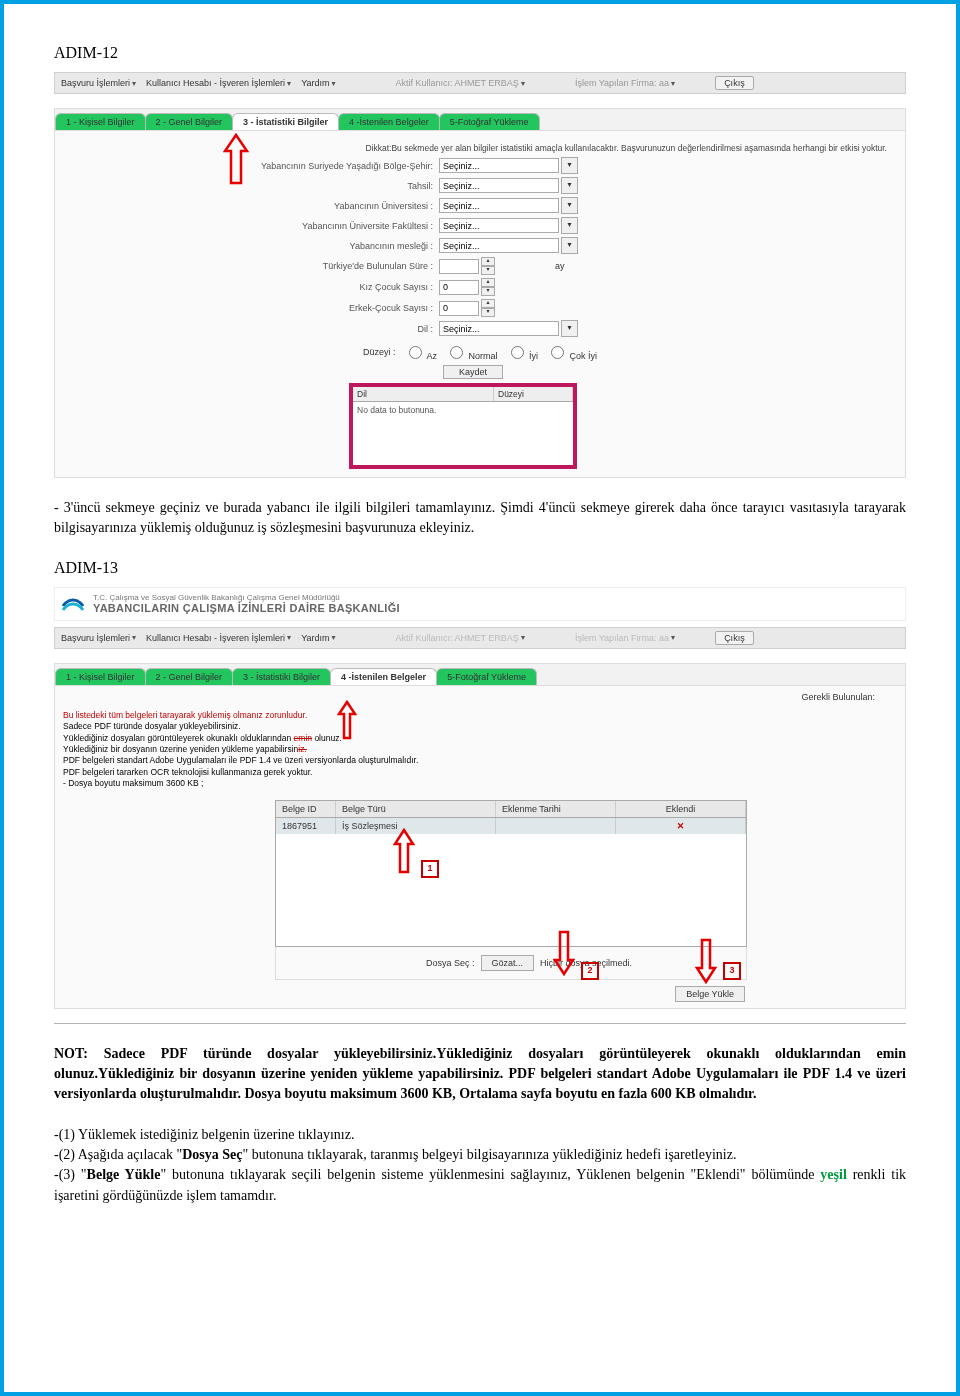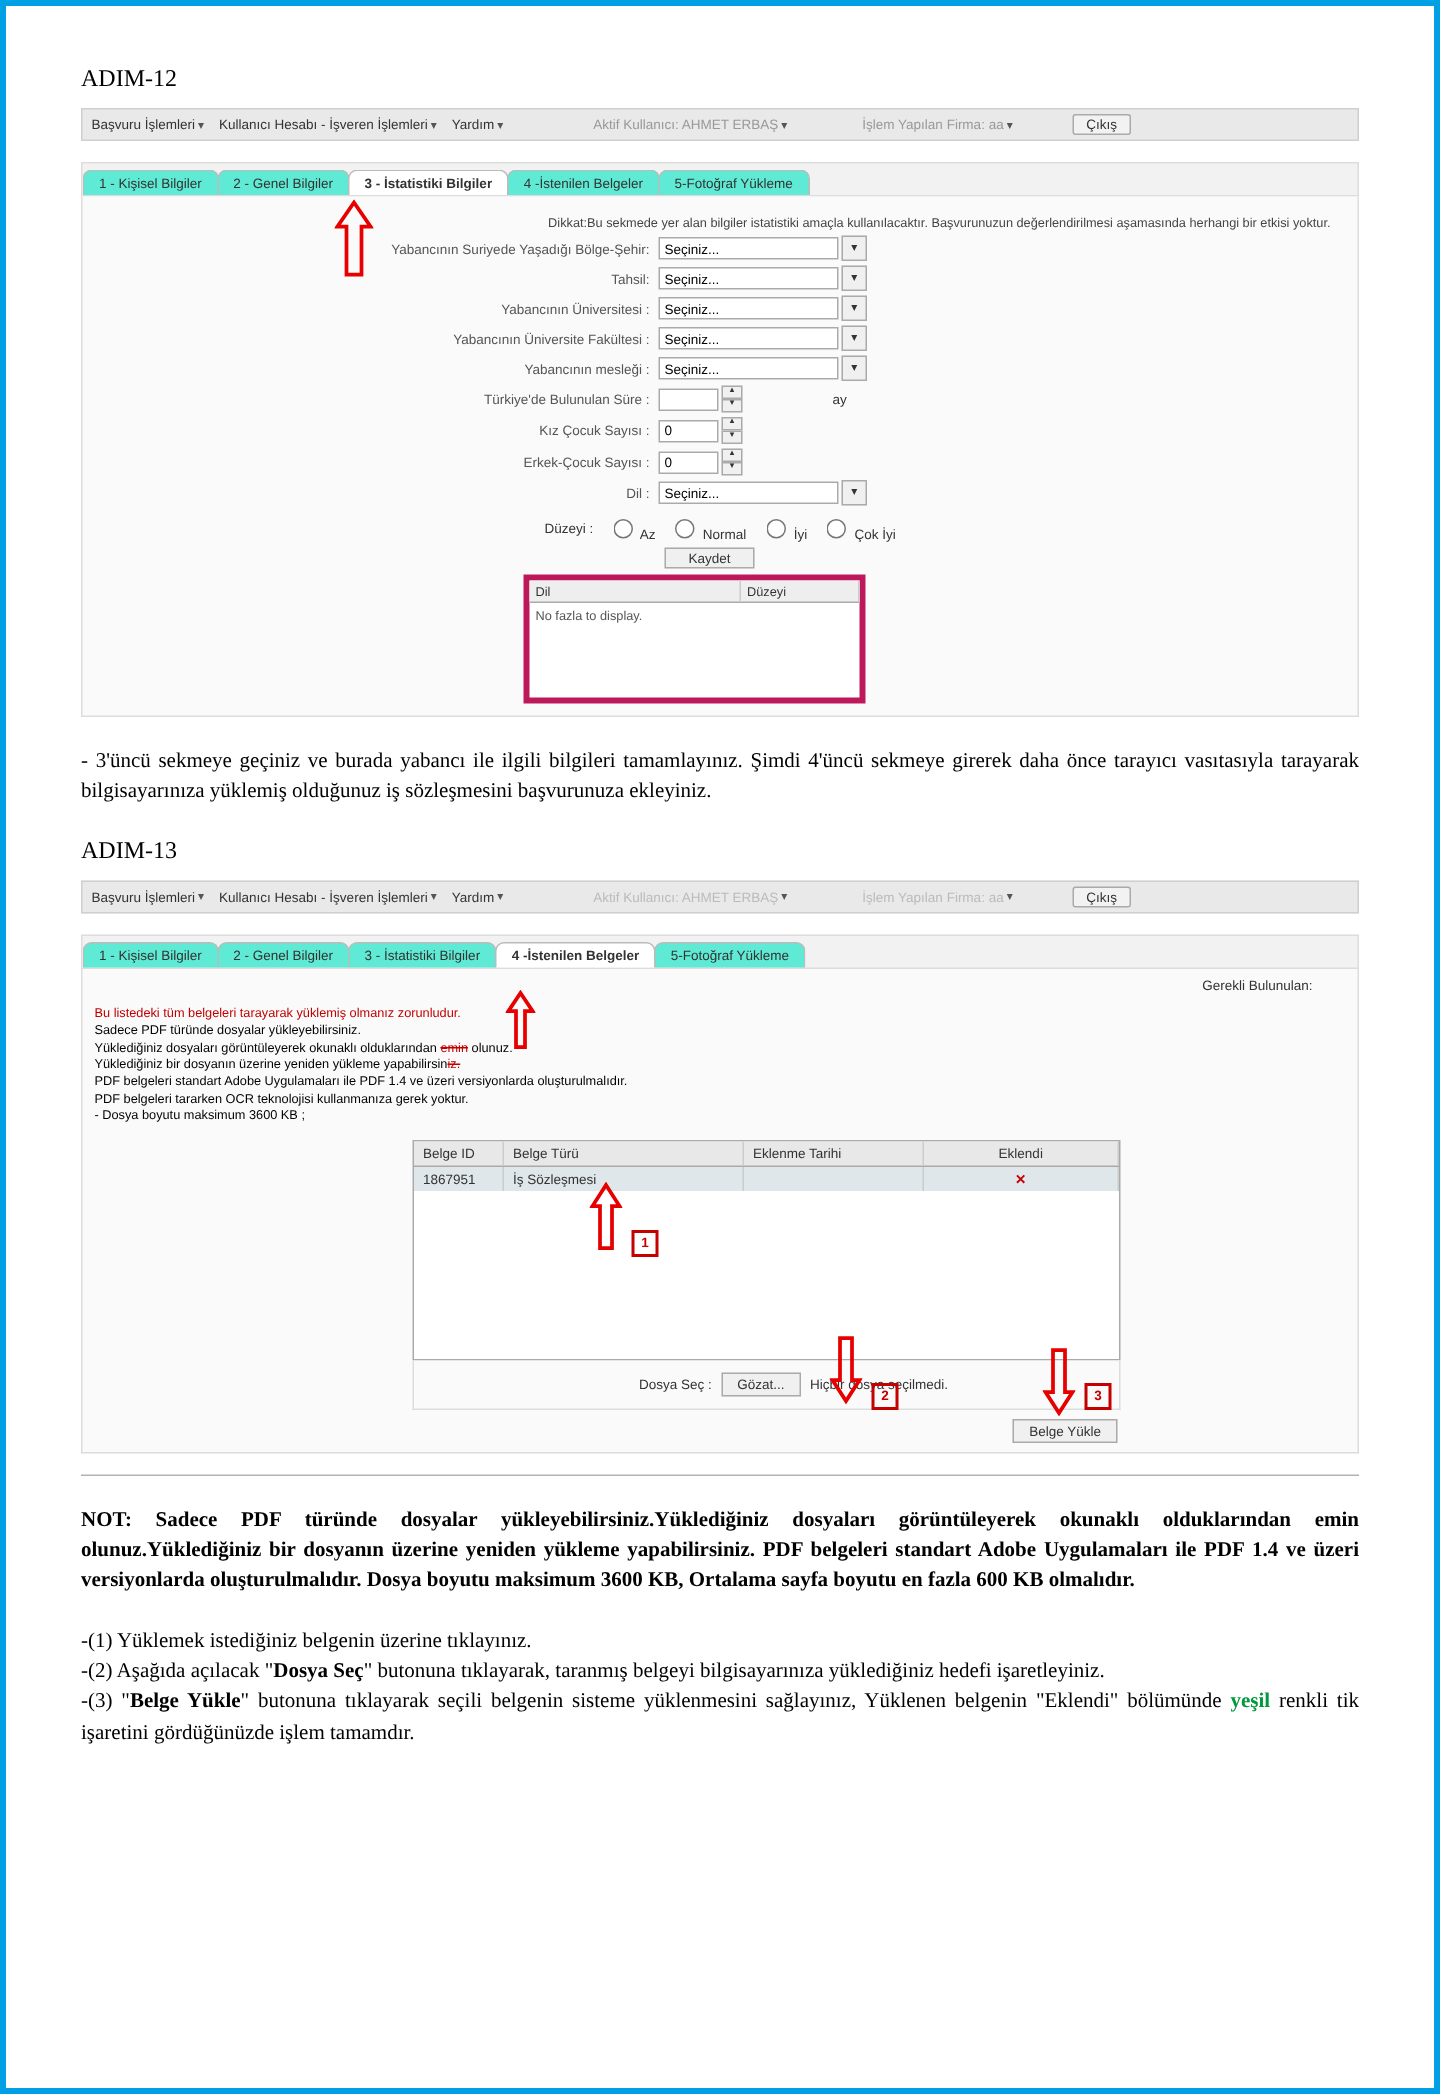--- a/index.html
+++ b/index.html
@@ -48,21 +48,21 @@
     display: flex;
     align-items: end;
     padding-top: 4px;
     font-size: 9px;
     gap: 0;
   }
   .tab {
     padding: 3px 10px;
     border: 1px solid #bbb;
     border-bottom: none;
-    background: #5eead4;
+    background: #22c55e;
     border-top-left-radius: 6px;
     border-top-right-radius: 6px;
     margin-right: -1px;
     position: relative;
     color: #333;
   }
   .tab.active {
     background: #fff;
     font-weight: bold;
     z-index: 2;
@@ -407,28 +407,40 @@
       <label><input type="radio" style=""> <span>İyi</span></label>
       <label><input type="radio" style=""> <span>Çok İyi</span></label>
     </div>
     <div class="save-btn">Kaydet</div>
 
     <div class="small-table">
       <div class="thead">
         <div style="width:60%">Dil</div>
         <div style="flex:1">Düzeyi</div>
       </div>
-      <div class="tbody">No fazla to display.</div>
+      <div class="tbody">No data to butonuna.</div>
     </div>
   </div>
 
   <p class="body-text">- 3'üncü sekmeye geçiniz ve burada yabancı ile ilgili bilgileri tamamlayınız. Şimdi 4'üncü sekmeye girerek daha önce tarayıcı vasıtasıyla tarayarak bilgisayarınıza yüklemiş olduğunuz iş sözleşmesini başvurunuza ekleyiniz.</p>
 
   <div class="step-heading">ADIM-13</div>
 
+  <div class="ministry-header">
+    <div class="ministry-logo">
+      <svg width="24" height="24" viewBox="0 0 24 24">
+        <path d="M2 14 C2 14 6 8 12 8 C18 8 22 14 22 14" fill="none" stroke="#0a5aa6" stroke-width="3"></path>
+        <path d="M2 18 C2 18 6 12 12 12 C18 12 22 18 22 18" fill="none" stroke="#18b2d6" stroke-width="3"></path>
+      </svg>
+    </div>
+    <div class="ministry-text">
+      <div class="line1">T.C. Çalışma ve Sosyal Güvenlik Bakanlığı Çalışma Genel Müdürlüğü</div>
+      <div class="line2">YABANCILARIN ÇALIŞMA İZİNLERİ DAİRE BAŞKANLIĞI</div>
+    </div>
+  </div>
 
   <div class="app-header-bar" style="margin-top:6px;">
     <span class="item">
         <span>Başvuru İşlemleri</span>
         <span class="caret">▾</span>
       </span>
     <span class="item">
         <span>Kullanıcı Hesabı - İşveren İşlemleri</span>
         <span class="caret">▾</span>
       </span>

